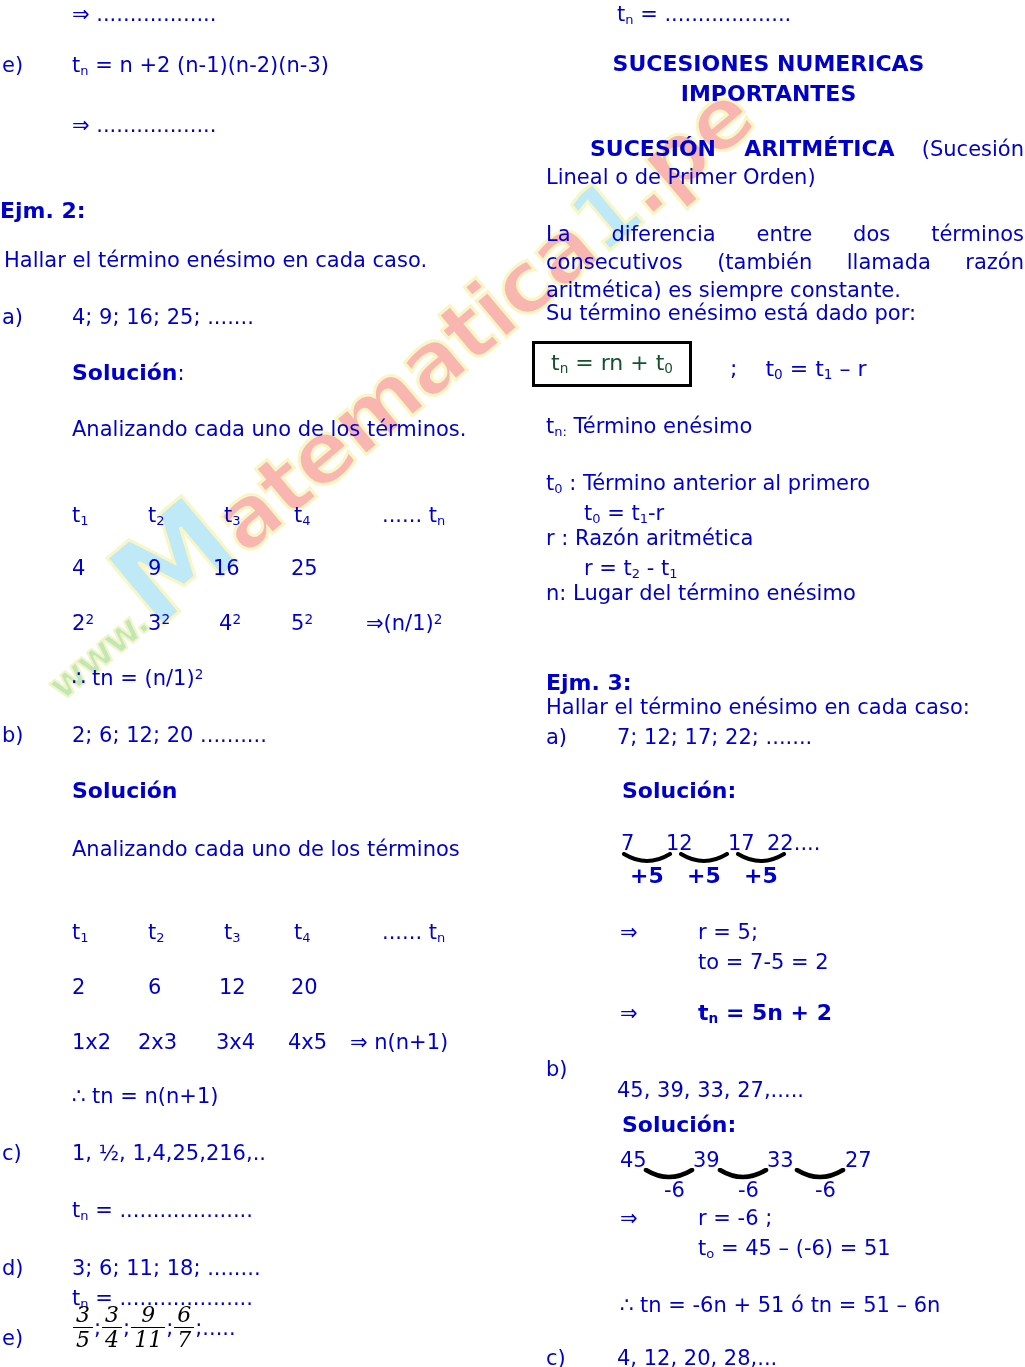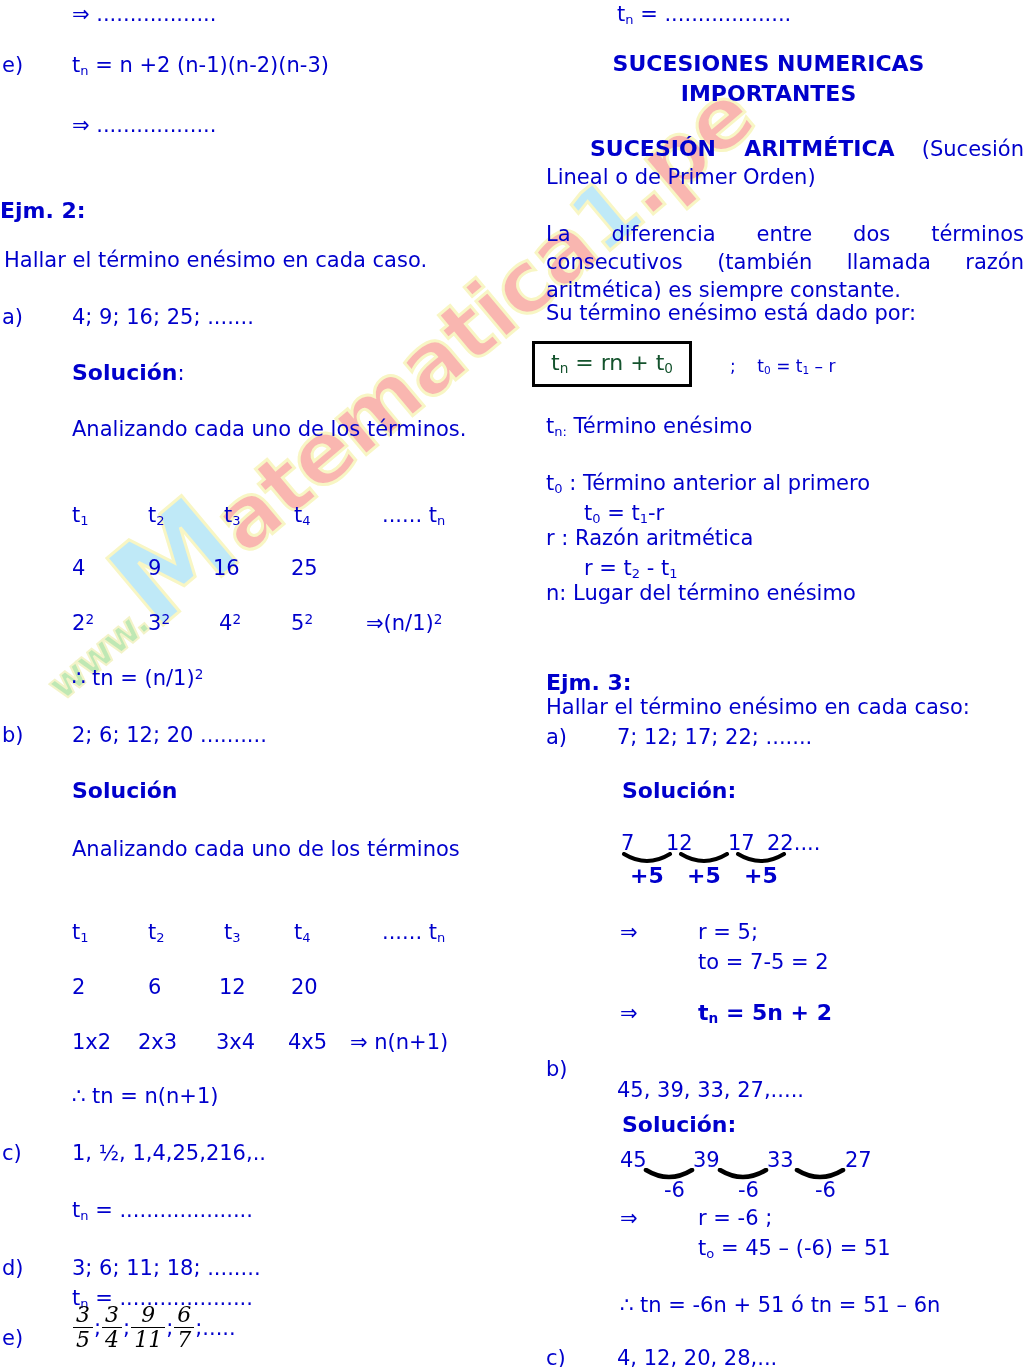--- a/index.html
+++ b/index.html
@@ -236,21 +236,21 @@
     <div class="ln bold" style="left:0px; top:53px; width:513px; text-align:center; font-size:22px;">SUCESIONES NUMERICAS</div>
     <div class="ln bold" style="left:0px; top:83px; width:513px; text-align:center; font-size:22px;">IMPORTANTES</div>
 
     <div class="para" style="left:34px; top:135px; width:478px;"><span class="bold" style="font-size:22px;margin-left:44px;">SUCESIÓN    ARITMÉTICA</span> <span>(Sucesión Lineal o de Primer Orden)</span></div>
 
     <div class="para" style="left:34px; top:220px; width:478px;">La diferencia entre dos términos consecutivos (también llamada razón aritmética) es siempre constante.</div>
     <div class="ln" style="left:34px; top:303px;">Su término enésimo está  dado por:</div>
 
     <div class="formula-box" style="left:20px; top:341px;"><span>t</span><sub>n</sub><span> = rn + t</span><sub>0</sub></div>
 
-    <div class="ln" style="left:218px; top:358px; font-size:17px;"><span>;</span>&nbsp;&nbsp;&nbsp;&nbsp;<span>t</span><sub>0</sub><span> = t</span><sub>1</sub><span> – r</span></div>
+    <div class="ln" style="left:218px; top:358px; font-size:22px;"><span>;</span>&nbsp;&nbsp;&nbsp;&nbsp;<span>t</span><sub>0</sub><span> = t</span><sub>1</sub><span> – r</span></div>
 
     <div class="ln" style="left:34px; top:416px;">t<sub>n:</sub> Término enésimo</div>
     <div class="ln" style="left:34px; top:473px;">t<sub>0</sub> : Término anterior al primero</div>
     <div class="ln" style="left:72px; top:503px;">t<sub>0</sub> = t<sub>1</sub>-r</div>
     <div class="ln" style="left:34px; top:528px;">r : Razón aritmética</div>
     <div class="ln" style="left:72px; top:558px;">r  =  t<sub>2</sub> -  t<sub>1</sub></div>
     <div class="ln" style="left:34px; top:583px;">n: Lugar del término enésimo</div>
 
     <div class="ln bold" style="left:34px; top:672px; font-size:22px;">Ejm. 3:</div>
 

